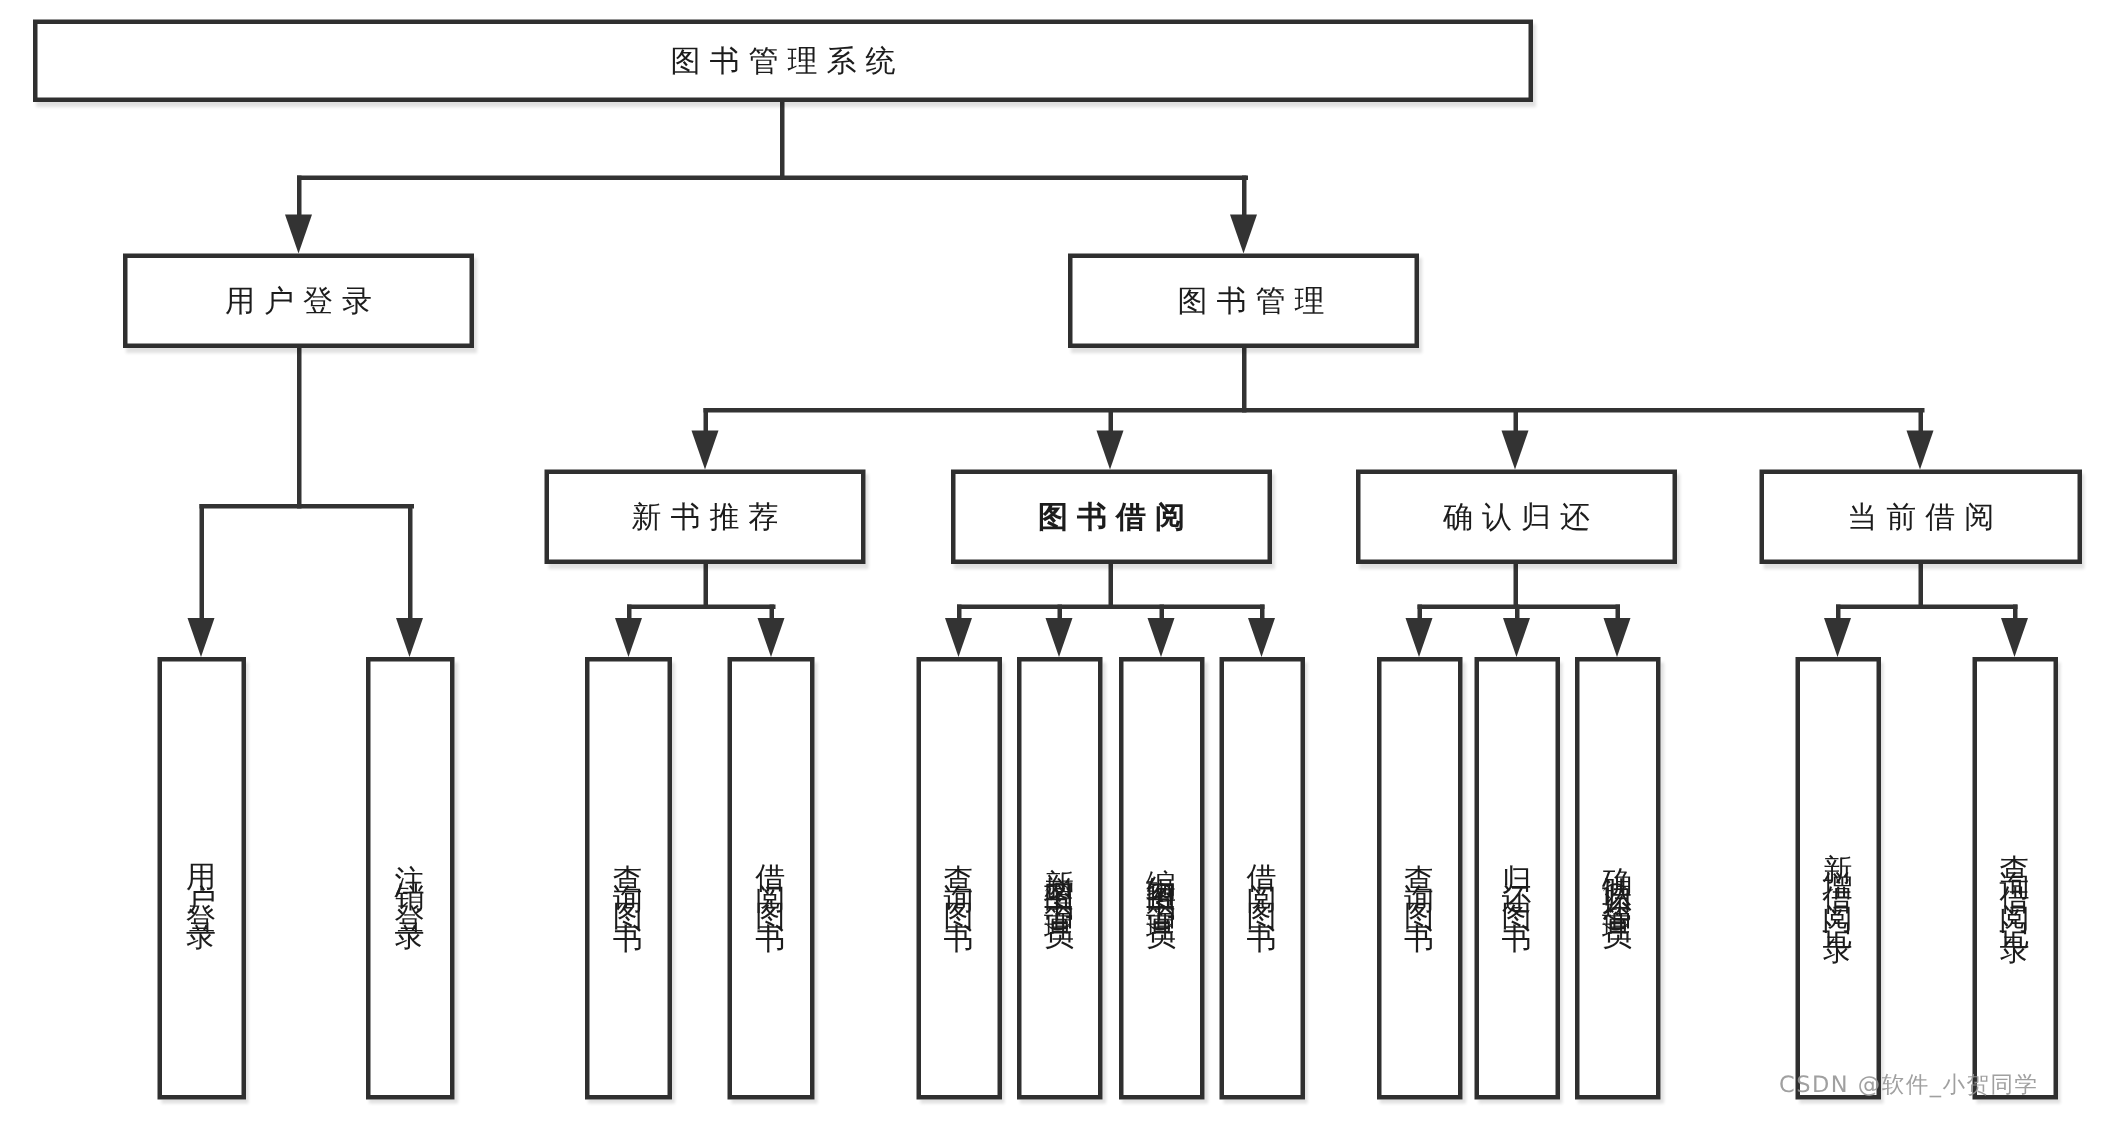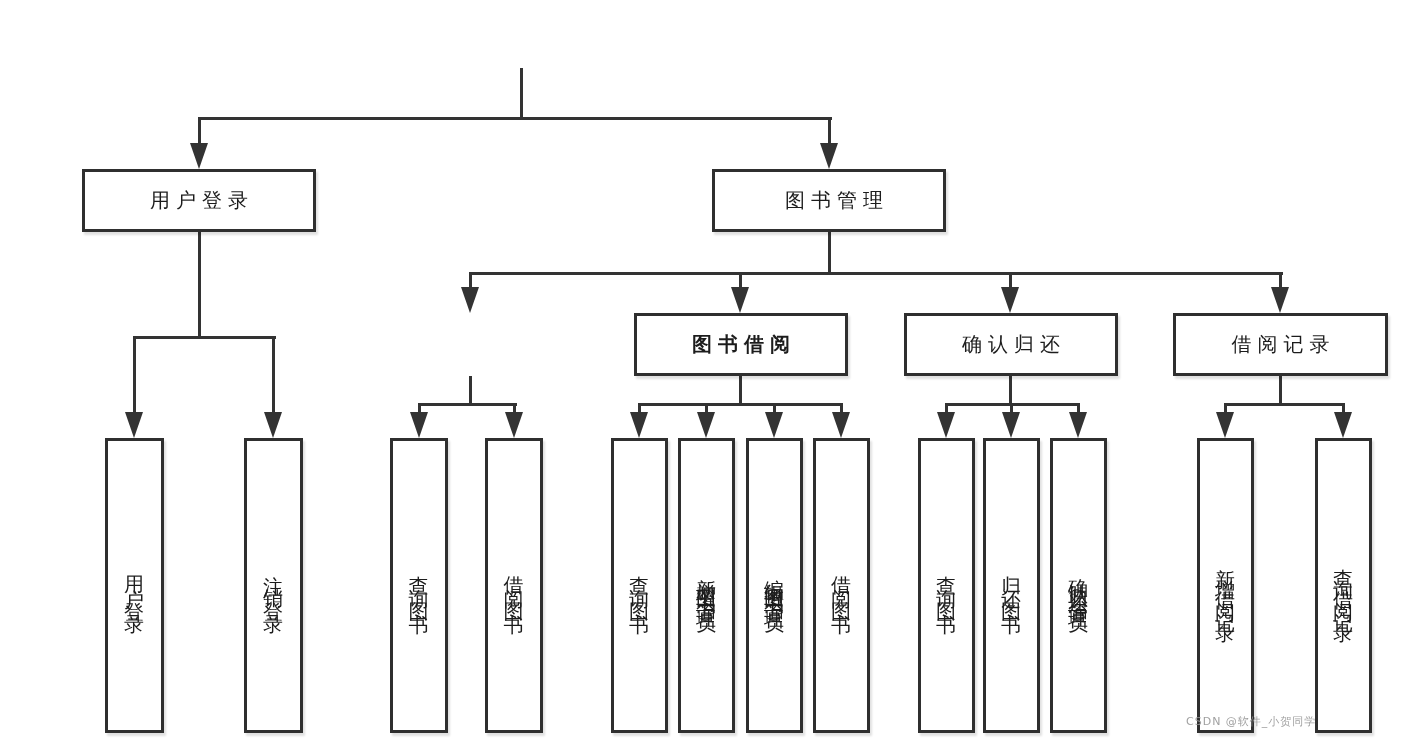--- a/index.html
+++ b/index.html
@@ -47,21 +47,21 @@
     width: 0; height: 0;
     border-left: 9px solid transparent;
     border-right: 9px solid transparent;
     border-top: 26px solid #333333;
     z-index: 1;
   }
   .watermark {
     position: absolute;
     left: 1186px;
     top: 714px;
-    font-size: 11px;
+    font-size: 15px;
     letter-spacing: 1px;
     color: rgba(150,150,150,0.9);
     z-index: 5;
     white-space: nowrap;
   }
 </style>
 </head>
 <body>
 
 <div class="canvas">
@@ -118,27 +118,29 @@
   <div class="vline" style="left:1077px; top:403px; width:3px; height:12px;"></div>
   <div class="arr" style="left:1069px; top:412px;"></div>
 
   <div class="vline" style="left:1279px; top:376px; width:3px; height:30px;"></div>
   <div class="hline" style="left:1224px; top:403px; width:121px; height:3px;"></div>
   <div class="vline" style="left:1224px; top:403px; width:3px; height:12px;"></div>
   <div class="arr" style="left:1216px; top:412px;"></div>
   <div class="vline" style="left:1342px; top:403px; width:3px; height:12px;"></div>
   <div class="arr" style="left:1334px; top:412px;"></div>
 
+  <div class="box" style="left:22px; top:13px; width:1000px; height:55px;">图书管理系统</div>
 
   <div class="box" style="left:82px; top:169px; width:234px; height:63px;">用户登录</div>
   <div class="box" style="left:712px; top:169px; width:234px; height:63px;padding-left:10px;">图书管理</div>
 
+  <div class="box" style="left:363px; top:313px; width:214px; height:63px;">新书推荐</div>
   <div class="box" style="left:634px; top:313px; width:214px; height:63px;font-weight:bold;">图书借阅</div>
   <div class="box" style="left:904px; top:313px; width:214px; height:63px;">确认归还</div>
-  <div class="box" style="left:1173px; top:313px; width:215px; height:63px;">借阅记录</div>
+  <div class="box" style="left:1173px; top:313px; width:215px; height:63px;">当前借阅</div>
 
   <div class="box leaf sp4" style="left:105px; top:438px; width:59px; height:295px;">用户登录</div>
   <div class="box leaf sp4" style="left:244px; top:438px; width:59px; height:295px;">注销登录</div>
 
   <div class="box leaf sp4" style="left:390px; top:438px; width:58px; height:295px;">查询图书</div>
   <div class="box leaf sp4" style="left:485px; top:438px; width:58px; height:295px;">借阅图书</div>
 
   <div class="box leaf sp4" style="left:611px; top:438px; width:57px; height:295px;">查询图书</div>
   <div class="box leaf splong" style="left:678px; top:438px; width:57px; height:295px;">新增图书（管理员）</div>
   <div class="box leaf splong" style="left:746px; top:438px; width:57px; height:295px;">编辑图书（管理员）</div>

